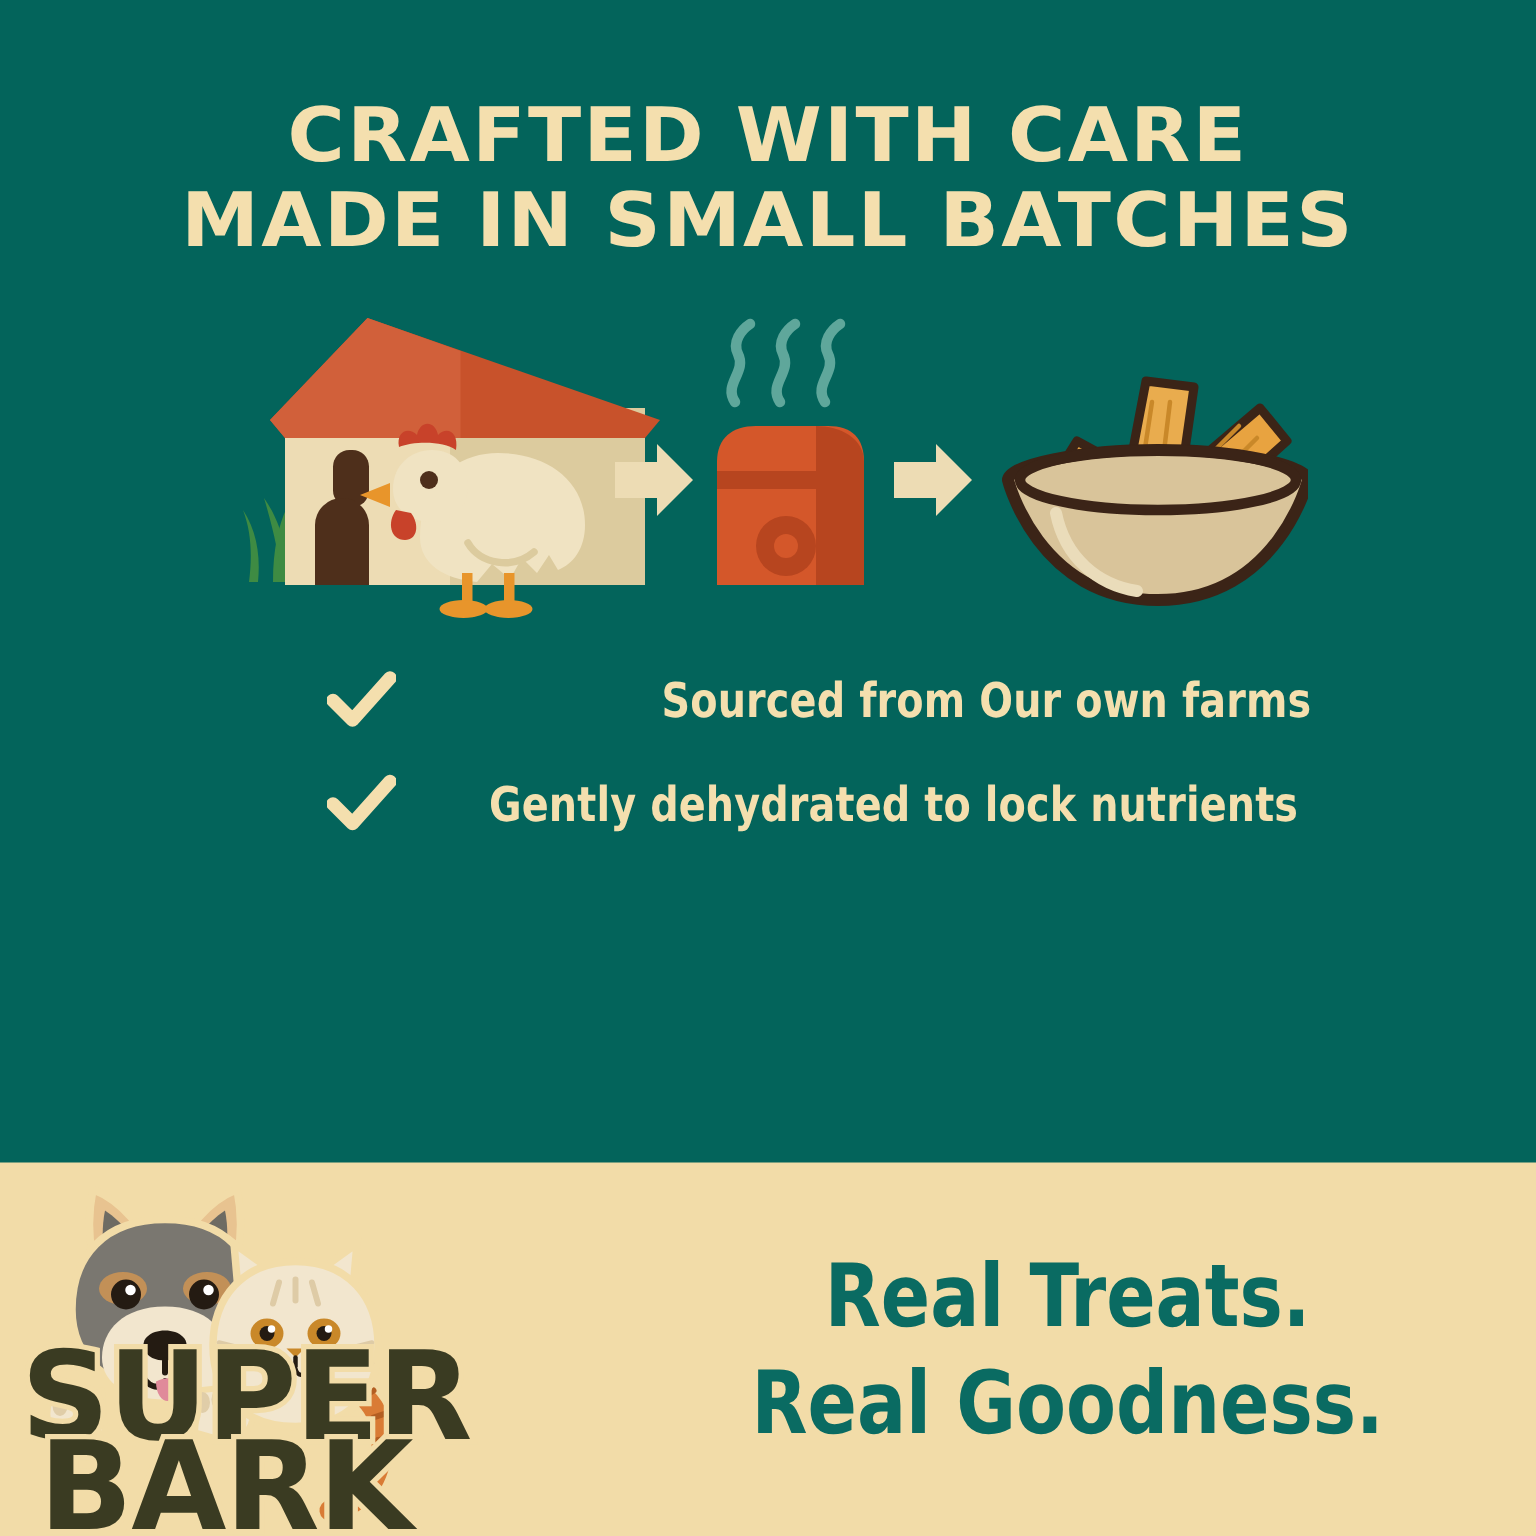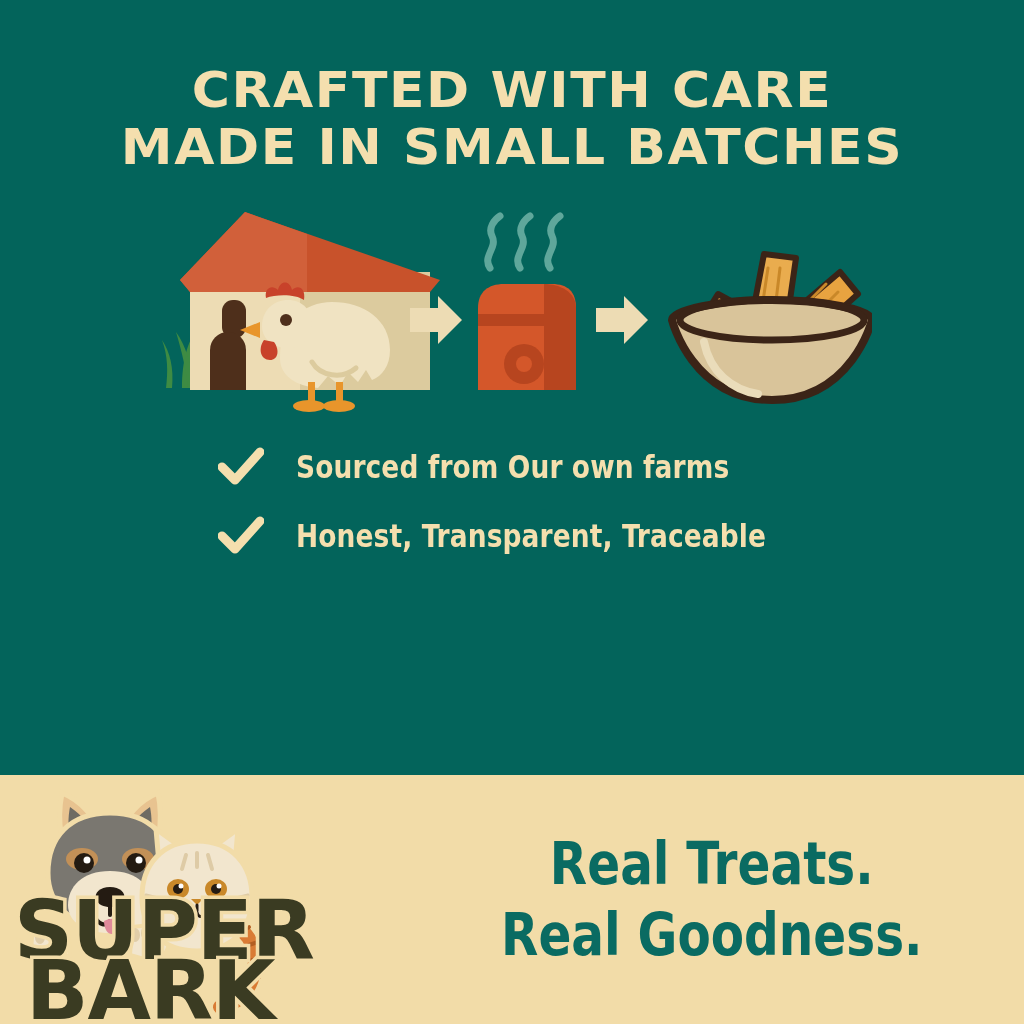--- a/index.html
+++ b/index.html
@@ -42,20 +42,21 @@
   .bullets {
     position: absolute;
     top: 438px; left: 212px;
     width: 700px;
   }
   .bullet {
     display: flex;
     align-items: center;
     height: 58px;
     margin-bottom: 11px;
+    justify-content: space-between;
   }
   .bullet .bicon {
     width: 58px; flex: 0 0 58px;
     display: flex; align-items: center; justify-content: center;
   }
   .bullet .btext {
     color: #F4DFAE;
     font-family: "DejaVu Sans Condensed", "DejaVu Sans", sans-serif;
     font-weight: 700;
     font-size: 32px;
@@ -214,31 +215,31 @@
 
     <div class="bullet">
       <span class="bicon">
         <svg width="46" height="40" viewBox="0 0 46 40">
             <path d="M4 20 L17 33 L42 5" stroke="#F4DFAE" stroke-width="9" fill="none" stroke-linecap="round" stroke-linejoin="round"></path>
           </svg>
       </span>
       <span class="btext">Sourced from Our own farms</span>
     </div>
 
-
-
-
     <div class="bullet">
       <span class="bicon">
         <svg width="46" height="40" viewBox="0 0 46 40">
             <path d="M4 20 L17 33 L42 5" stroke="#F4DFAE" stroke-width="9" fill="none" stroke-linecap="round" stroke-linejoin="round"></path>
           </svg>
       </span>
-      <span class="btext">Honest, Transparent, Traceable</span>
+      <span class="btext">Gently dehydrated to lock nutrients</span>
     </div>
+
+
+
   </div>
 
   <div class="band">
 
     <div class="logo-wrap">
       <svg width="420" height="249" viewBox="0 0 420 249">
 
         <g>
           <path d="M222 148 C246 150 258 170 254 196 C250 218 236 230 220 232" stroke="#F2DCA8" stroke-width="22" fill="none" stroke-linecap="round"></path>
           <path d="M222 148 C246 150 258 170 254 196 C250 218 236 230 220 232" stroke="#D97B35" stroke-width="14" fill="none" stroke-linecap="round"></path>

